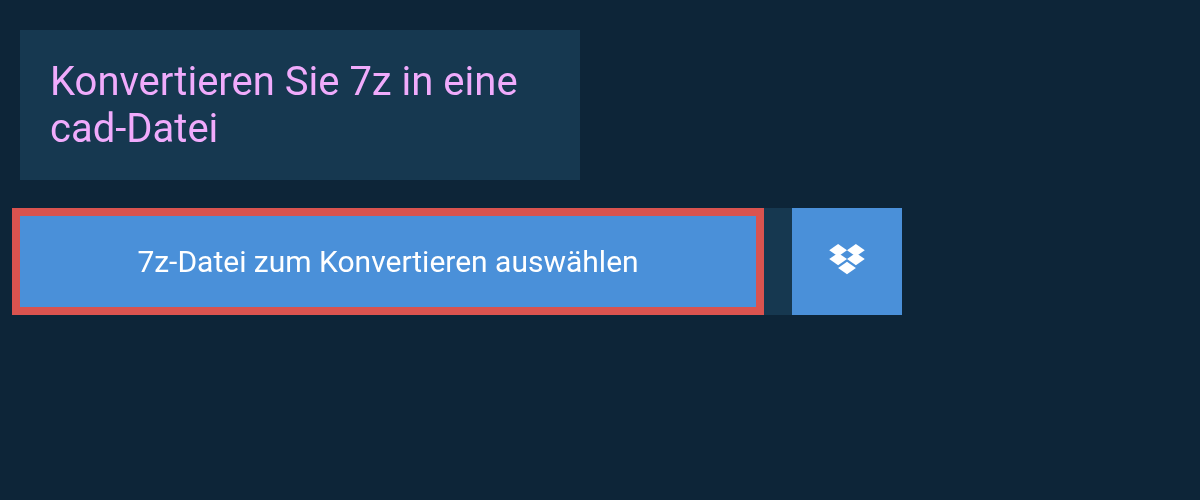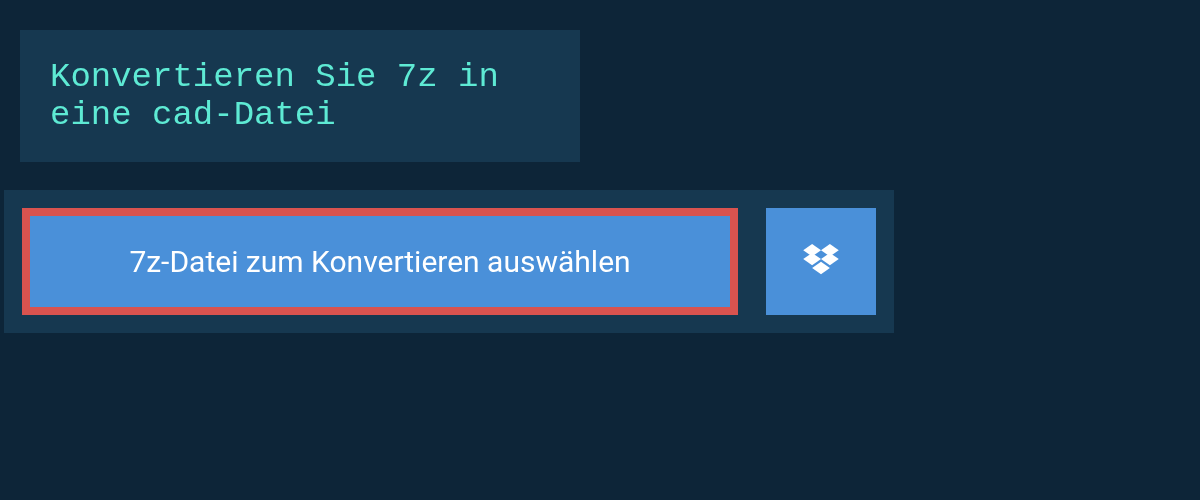--- a/index.html
+++ b/index.html
@@ -16,30 +16,28 @@
     }
     .header-bar {
       background-color: #163850;
       display: inline-block;
       padding: 28px 30px 28px 30px;
       margin-top: 30px;
       margin-left: 20px;
       width: 560px;
     }
     .header-title {
-      color: #5eead4;
-      font-size: 34px;
+      color: #f0abfc;
+      font-size: 40px;
       font-weight: 400;
-      font-family: Liberation Mono, monospace;
     }
     .button-row {
       background-color: #163850;
-      margin-left: 4px;
+      margin-left: 12px;
       margin-top: 28px;
-      padding: 18px;
       width: 890px;
       display: flex;
       gap: 28px;
       align-items: stretch;
     }
     .select-file-button {
       background-color: #4a90d9;
       border: 8px solid #d9534f;
       color: #ffffff;
       font-size: 30px;

